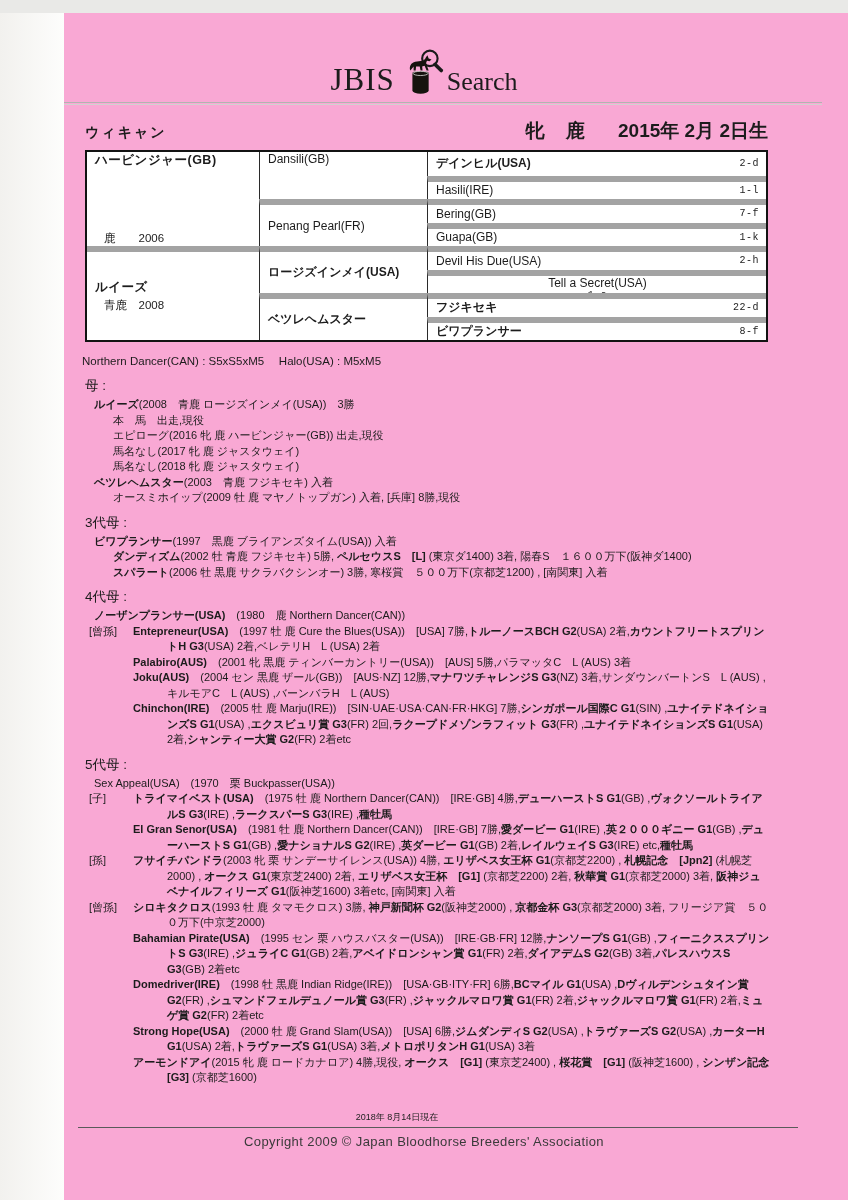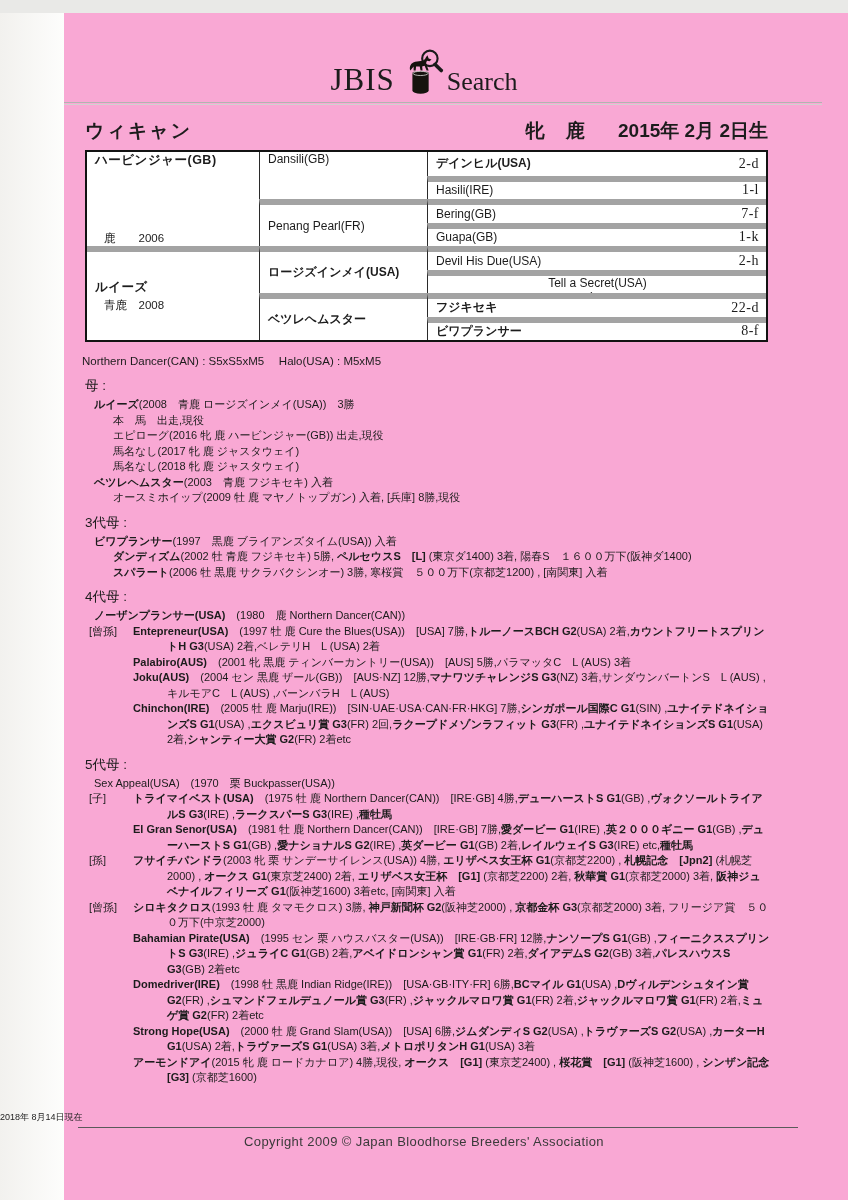--- a/index.html
+++ b/index.html
@@ -12,52 +12,52 @@
   
   .logo-row{display:flex;justify-content:center;align-items:flex-end;padding-top:28px;height:54px;}
   .logo-jbis{font-family:"Liberation Serif","DejaVu Serif",serif;font-size:31px;letter-spacing:1px;line-height:1;}
   .logo-search{font-family:"Liberation Serif","DejaVu Serif",serif;font-size:26px;line-height:1;margin-left:-4px;}
   .logo-mark{width:52px;height:50px;margin:0 0 -3px 4px;}
 
   .top-rule{margin:7px 26px 0;border-top:1px solid #b3b3b1;border-bottom:1px solid #d2d2d0;height:1px;}
 
   
   .title-row{display:flex;justify-content:space-between;align-items:baseline;margin:13px 80px 6px 85px;}
-  .horse-name{font-size:19px;font-weight:bold;letter-spacing:2px;text-align:center;}
+  .horse-name{font-size:14px;font-weight:bold;letter-spacing:2px;text-align:center;}
   .horse-meta{font-size:19px;font-weight:bold;white-space:nowrap;}
   .horse-meta .coat{margin-left:16px;}
   .horse-meta .birth{margin-left:28px;}
 
   
   .ped{margin:0 80px 0 85px;display:grid;grid-template-columns:172px 168px 1fr;
        grid-auto-rows:23.5px;border:2px solid #131313;background:#fff;}
   .cell{border-top:6px solid #a3a3a3;border-left:1px solid #2a2a2a;box-sizing:border-box;
         display:flex;flex-direction:column;justify-content:center;padding-left:8px;font-size:12px;overflow:hidden;}
   .cell.nt{border-top:none;justify-content:space-between;}.cell.nl{border-left:none;}
   .c1 .nm{font-weight:bold;font-size:12.5px;letter-spacing:.5px;}
   .c1 .dt{font-size:11.5px;padding-left:9px;margin-top:2px;}
   .c3{flex-direction:row;justify-content:space-between;align-items:center;padding:0 7px 0 8px;}
-  .fam{font-size:14px;letter-spacing:.5px;font-family:Liberation Serif, serif;}
+  .fam{font-size:10px;letter-spacing:.5px;font-family:Liberation Mono, monospace;}
   .jp{font-weight:bold;}
 
   .inbreeding{margin:12px 80px 0 82px;font-size:11.5px;}
 
   
   .sec{margin:0 78px 0 85px;font-size:11px;line-height:15.5px;}
   .sec-h{font-size:13.5px;font-weight:normal;margin:9px 0 3px 0;line-height:16px;}
   .entry .body{display:block;}
   .e-head{margin-left:9px;}
   .e-child{margin-left:28px;}
   .e-deep{position:relative;margin-left:4px;}
   .e-deep .rel{position:absolute;left:0;top:0;}
   .e-deep .body{margin-left:44px;padding-left:34px;text-indent:-34px;}
   .b{font-weight:bold;}
 
   
-  .asof{position:absolute;left:0;right:54px;top:1098px;text-align:left;font-size:9px;color:#222;}
+  .asof{position:absolute;left:0;right:54px;top:1098px;text-align:center;font-size:9px;color:#222;}
   .foot-rule{position:absolute;left:78px;right:50px;top:1114px;border-top:1px solid #5a5a5a;}
   .copyright{position:absolute;left:0;right:0;top:1121px;text-align:center;font-size:13px;color:#3a3a3a;letter-spacing:.4px;}
   .scan-bar{position:absolute;left:0;right:0;bottom:0;height:5px;background:#16130e;}
 </style>
 </head>
 <body>
 
 <div class="page">
 
   <div class="logo-row">

